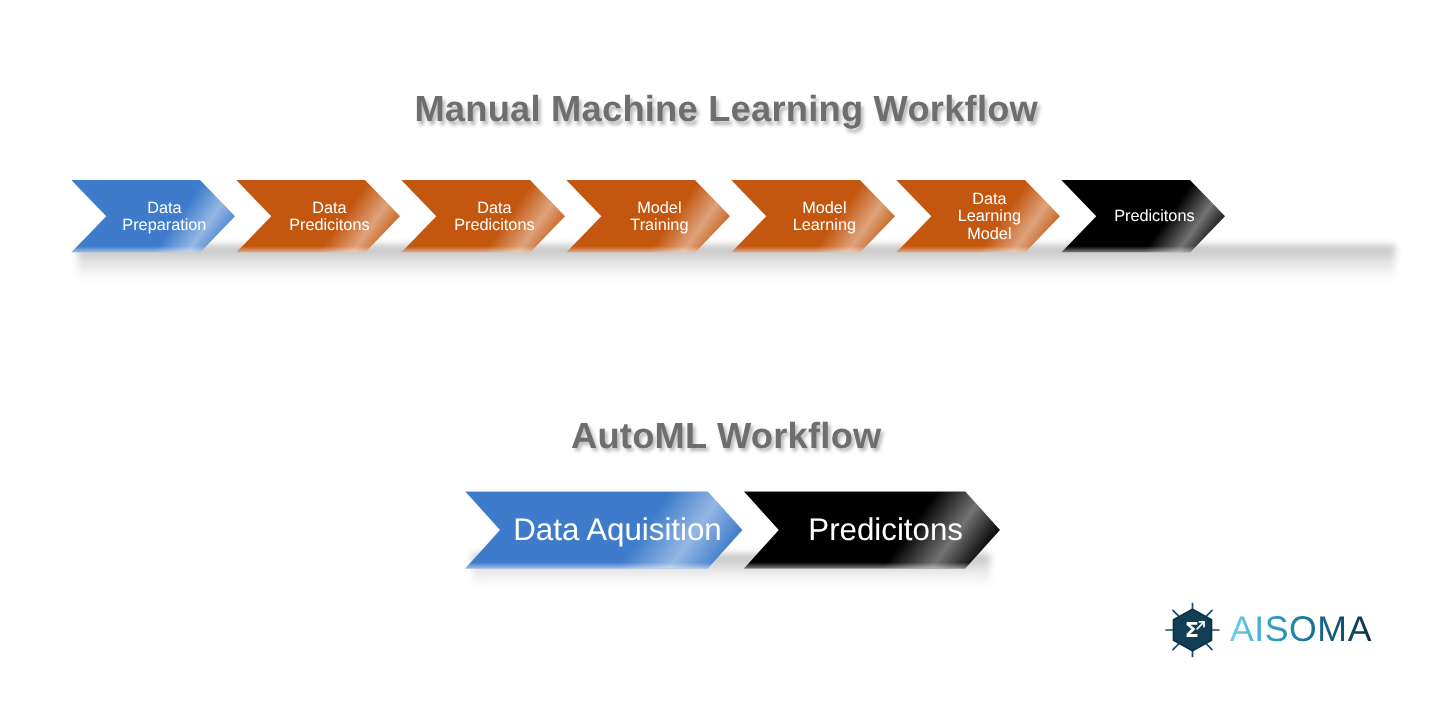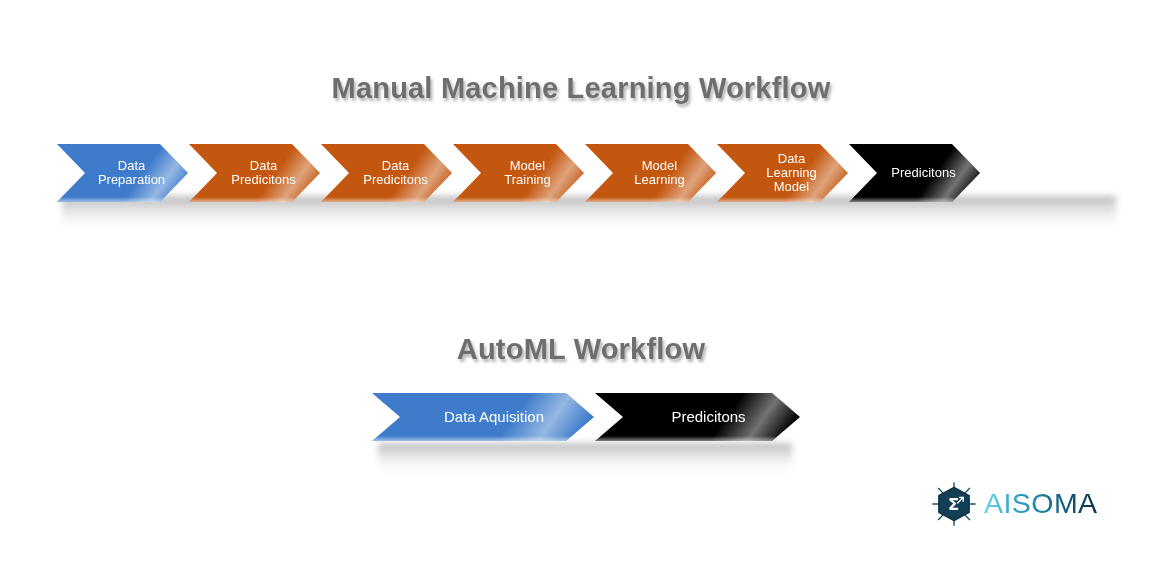--- a/index.html
+++ b/index.html
@@ -100,22 +100,22 @@
 
   
   .row-manual .chev {
     width: 131px;
     height: 58px;
     font-size: 13px;
     margin-right: 1px;
   }
   
   .row-automl .chev {
-    height: 48px;
-    font-size: 15px;
+    height: 62px;
+    font-size: 25px;
     margin-right: 1px;
   }
   .row-automl .chev.blue  { width: 222px; }
   .row-automl .chev.green { width: 205px; }
   .row-automl .chev .lbl { padding-left: 26px; }
 
   
   .logo {
     position: absolute;
     left: 931px;

